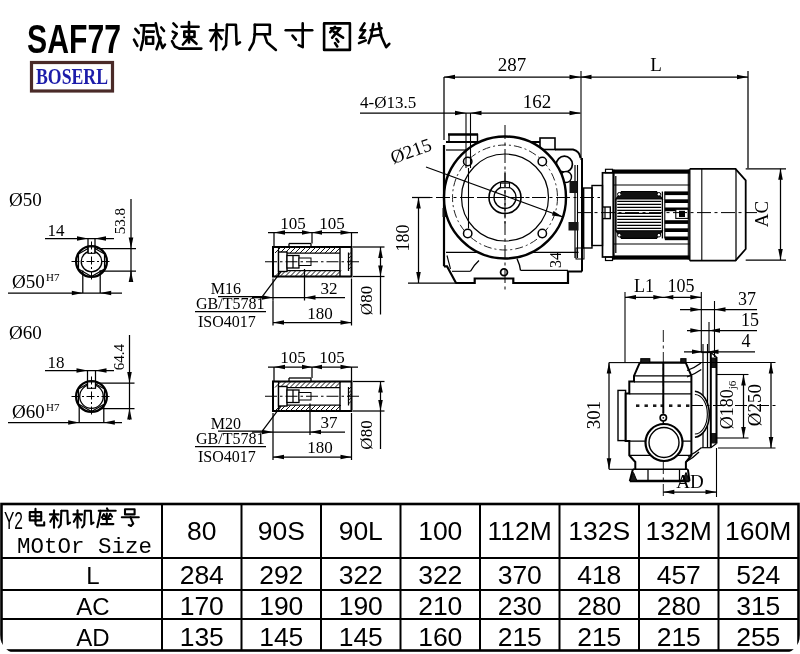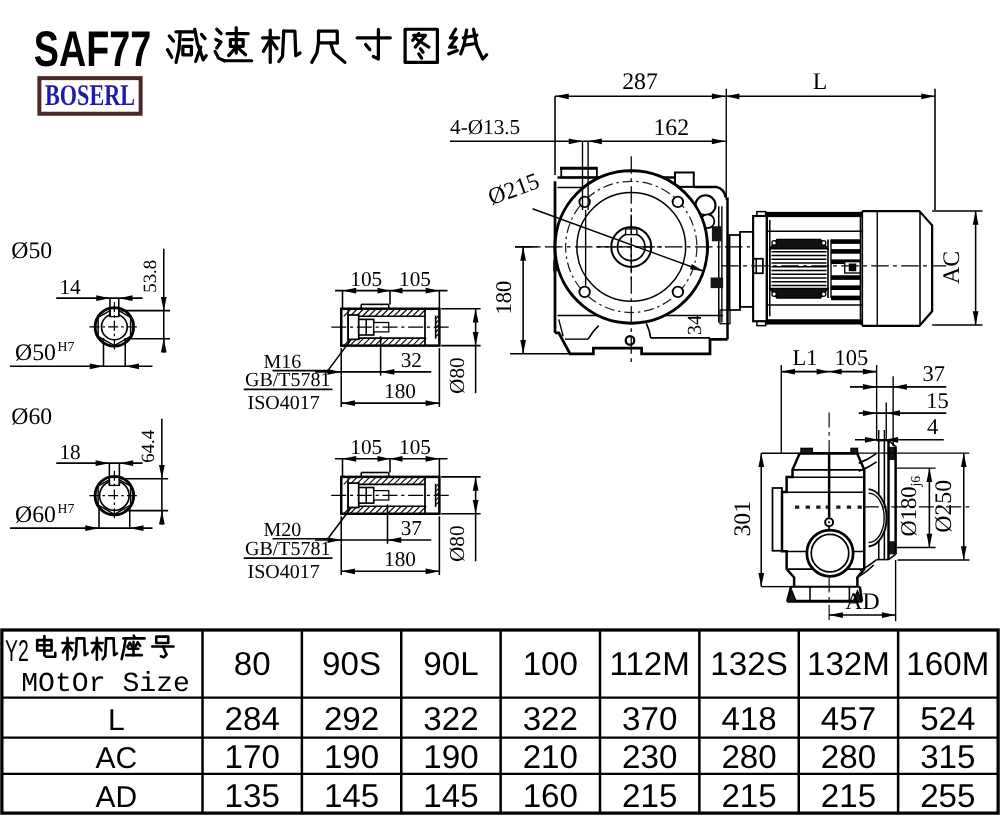--- a/index.html
+++ b/index.html
@@ -1,15 +1,15 @@
 <!DOCTYPE html>
 <html><head><meta charset="utf-8">
 <style>
 html,body{margin:0;padding:0;background:#fff;}
-#page{position:relative;width:800px;height:654px;background:#fff;overflow:hidden;}
+#page{position:relative;width:800px;height:654px;background:#fff;overflow:hidden;border-radius:19px;}
 </style></head>
 <body>
 <div id="page">
 <svg width="800" height="654" viewBox="0 0 800 654">
 <text x="27" y="53" font-family="Liberation Sans, serif" font-size="40" font-weight="bold" fill="#000" text-anchor="start" textLength="94" lengthAdjust="spacingAndGlyphs">SAF77</text>
 <path d="M135.4,28.8 L138.8,32.9" fill="none" stroke="#000" stroke-width="2.6" stroke-linecap="round" stroke-linejoin="round"></path>
       <path d="M134.0,39.7 L137.4,45.8" fill="none" stroke="#000" stroke-width="2.6" stroke-linecap="round" stroke-linejoin="round"></path>
       <path d="M140.8,25.4 L155.1,25.4" fill="none" stroke="#000" stroke-width="2.6" stroke-linecap="round" stroke-linejoin="round"></path>
       <path d="M144.2,25.4 L143.2,39.7 L140.8,49.9" fill="none" stroke="#000" stroke-width="2.6" stroke-linecap="round" stroke-linejoin="round"></path>
       <path d="M146.3,31.6 L153.8,31.6" fill="none" stroke="#000" stroke-width="2.6" stroke-linecap="round" stroke-linejoin="round"></path>

